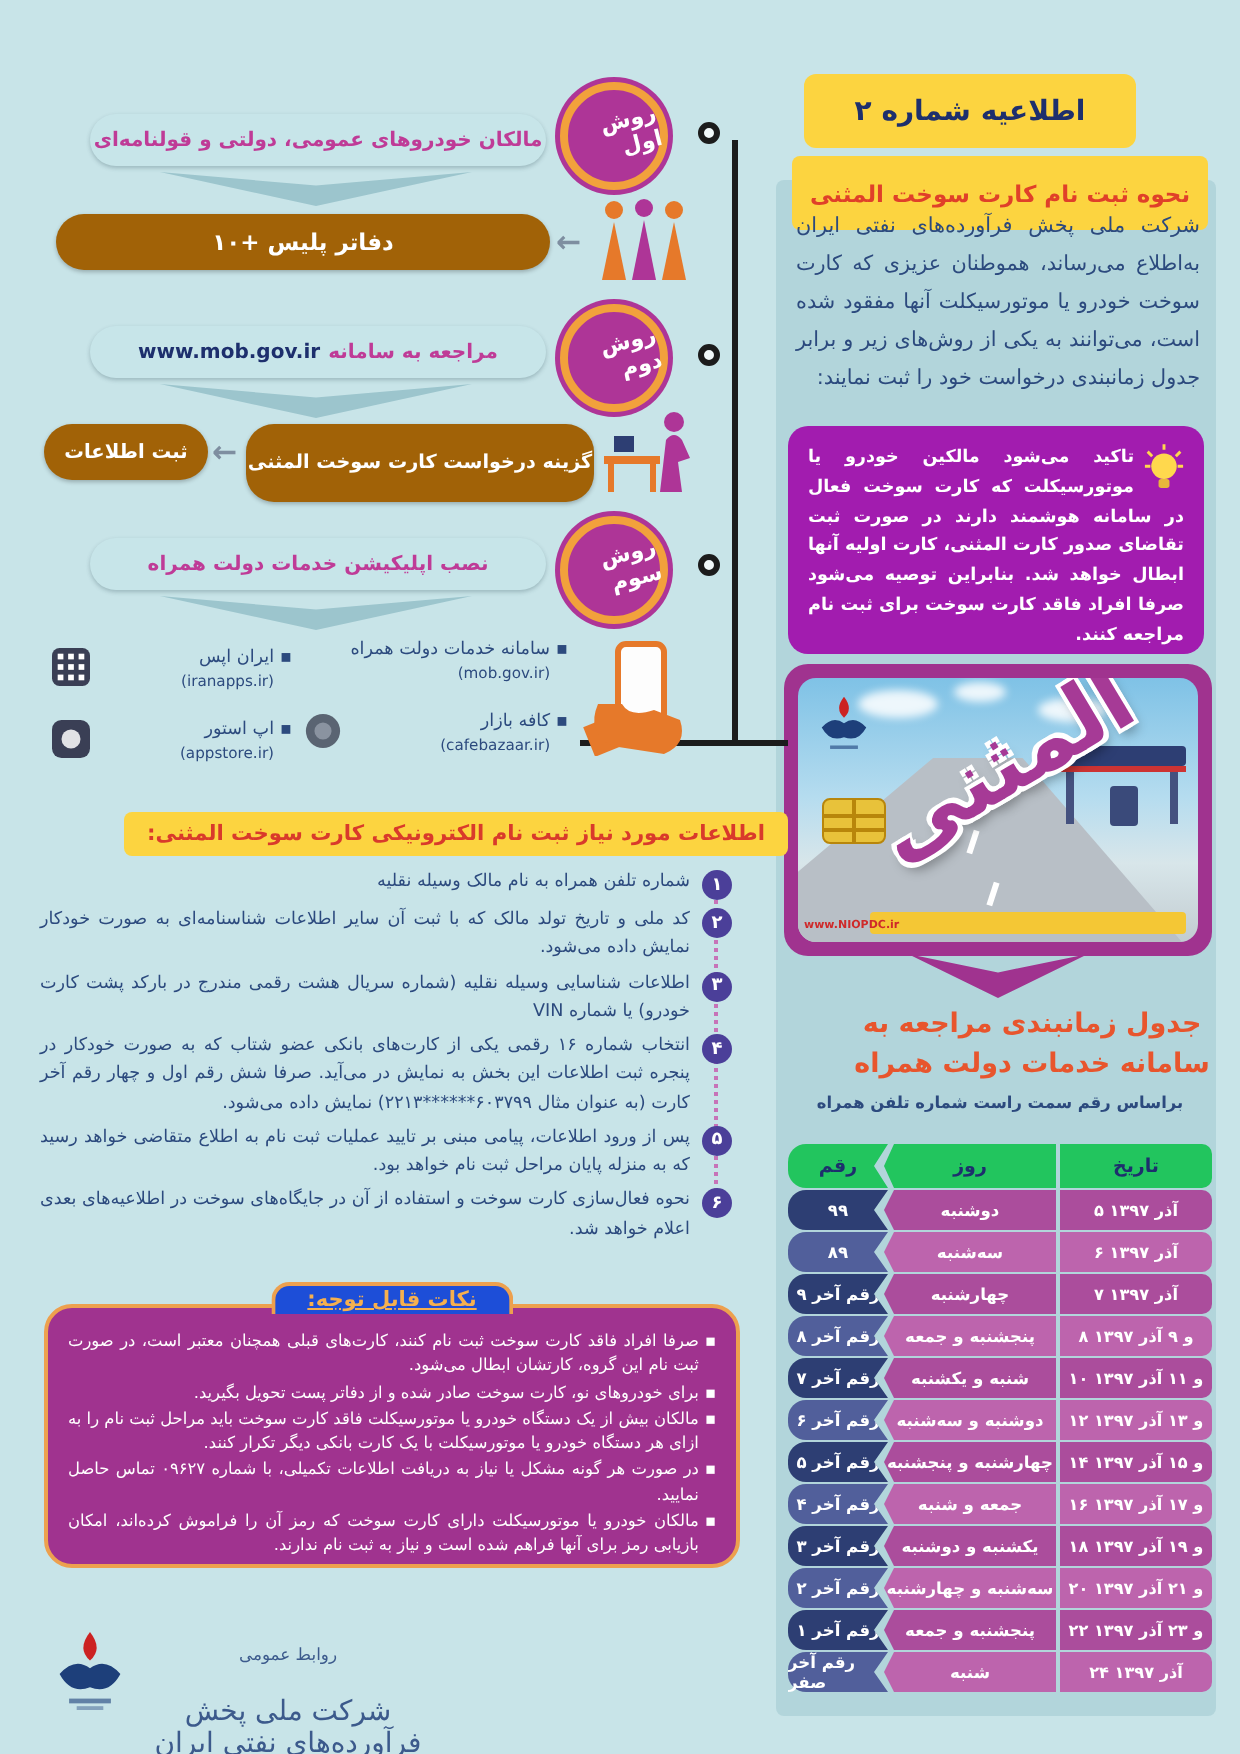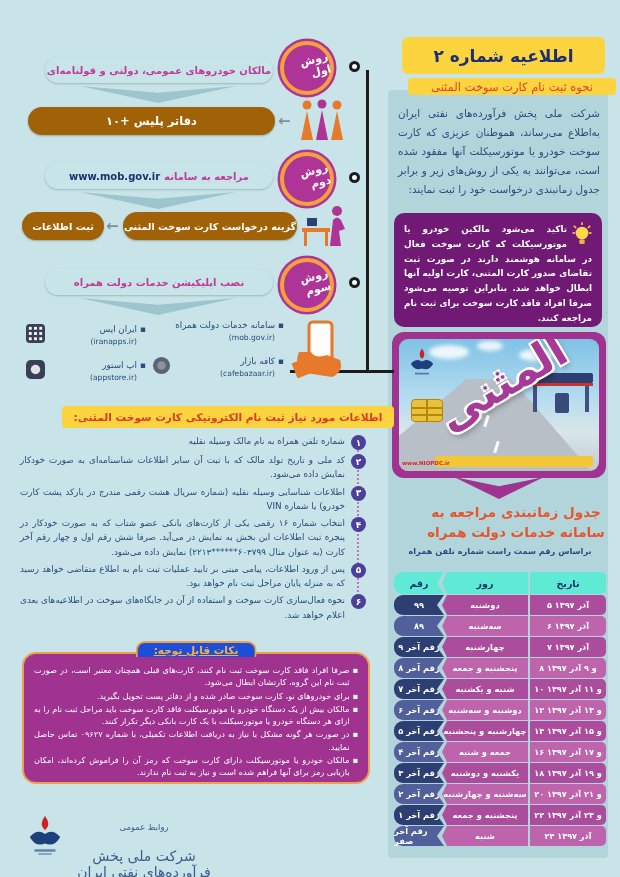--- a/index.html
+++ b/index.html
@@ -3,27 +3,27 @@
 <meta charset="utf-8">
 <style>
   html,body{margin:0;padding:0;background:#e9eef0;}
   #page{position:relative;width:620px;height:877px;background:#c8e4e8;overflow:hidden;
         font-family:"DejaVu Sans",sans-serif;direction:rtl;}
   #page *{box-sizing:border-box;}
   .abs{position:absolute;}
 
   
   .rpanel{left:388px;top:90px;width:220px;height:768px;background:#b2d5db;border-radius:4px;}
-  .title-badge{left:402px;top:37px;width:203px;height:37px;background:#fcd440;border-radius:6px;
-    color:#1d2f6d;font-weight:bold;font-size:17px;display:flex;align-items:center;justify-content:center;}
-  .title-sub{left:408px;top:78px;width:208px;height:17px;background:#fcd440;border-radius:4px;
-    color:#e04029;font-weight:normal;font-size:11.5px;display:flex;align-items:center;justify-content:center;}
+  .title-badge{left:402px;top:37px;width:166px;height:37px;background:#fcd440;border-radius:6px;
+    color:#1d2f6d;font-weight:bold;font-size:14px;display:flex;align-items:center;justify-content:center;}
+  .title-sub{left:396px;top:78px;width:208px;height:37px;background:#fcd440;border-radius:4px;
+    color:#e04029;font-weight:bold;font-size:11.5px;display:flex;align-items:center;justify-content:center;}
   .intro{left:398px;top:104px;width:202px;color:#2c4a7e;font-size:10.4px;line-height:1.82;
     text-align:justify;text-align-last:right;margin:0;}
-  .warning{left:394px;top:213px;width:208px;height:114px;background:#701a75;border-radius:10px;
+  .warning{left:394px;top:213px;width:208px;height:114px;background:#a21caf;border-radius:10px;
     padding:9px 10px;color:#fff;font-size:8.8px;font-weight:bold;line-height:1.68;
     text-align:justify;text-align-last:right;overflow:hidden;}
   .warning svg{float:right;margin:0 0 2px 5px;}
 
   .card-frame{left:392px;top:332px;width:214px;height:146px;background:#a0338f;border-radius:12px;padding:7px;}
   .card{position:relative;width:100%;height:100%;border-radius:9px;overflow:hidden;
     background:linear-gradient(180deg,#7fc2e6 0%,#b5dcef 45%,#d8e6ea 70%,#c2ccd1 100%);}
   .cloud{position:absolute;background:#fff;border-radius:50%;filter:blur(2px);opacity:.85;}
   .road{position:absolute;left:0;bottom:0;width:100%;height:70%;background:#b8bfc6;
     clip-path:polygon(34% 0,56% 0,96% 100%,0 100%,0 62%);}
@@ -48,21 +48,21 @@
   .sch-sub{left:394px;top:546px;width:212px;text-align:center;color:#2c4a7e;font-size:8.2px;font-weight:bold;}
 
   .table{left:394px;top:572px;width:212px;}
   .trow{display:flex;direction:ltr;margin-bottom:1px;}
   .c{color:#fff;font-weight:bold;font-size:8.3px;height:20px;display:flex;align-items:center;justify-content:center;}
   .c.digit{width:50px;margin-right:2px;border-radius:9px 0 0 9px;
     clip-path:polygon(0 0,100% 0,calc(100% - 7px) 50%,100% 100%,0 100%);}
   .c.day{width:86px;margin-left:-4px;margin-right:2px;
     clip-path:polygon(5px 0,100% 0,100% 100%,5px 100%,0 50%);}
   .c.date{width:76px;border-radius:0 5px 5px 0;font-size:8.1px;}
-  .trow.head .c{height:22px;background:#5eead4;color:#1d2f6d;font-size:9.5px;text-align:right;}
+  .trow.head .c{height:22px;background:#22c55e;color:#1d2f6d;font-size:9.5px;text-align:right;}
   .trow.odd .c.digit{background:#2d3e73;}
   .trow.odd .c.day,.trow.odd .c.date{background:#ab4d9c;}
   .trow.even .c.digit{background:#515f9b;}
   .trow.even .c.day,.trow.even .c.date{background:#bd64ad;}
 
   
   .badge{width:54px;height:54px;border-radius:50%;background:#ae3597;border:4px solid #f2a13c;
     box-shadow:0 0 0 2.5px #ae3597;display:flex;align-items:center;justify-content:center;}
   .badge span{color:#fff;font-weight:bold;font-size:11px;transform:rotate(-14deg);}
   .mbox{background:#c7e5e9;border-radius:13px;box-shadow:0 1px 2px rgba(50,80,90,.3);
@@ -273,21 +273,21 @@
   </svg>
 
   <div class="abs badge" style="left:280px;top:152px;">
     <span>روش دوم</span>
   </div>
   <div class="abs mbox" style="left:45px;top:163px;width:228px;height:26px;">
     <span>مراجعه به سامانه</span>
     <span class="url">www.mob.gov.ir</span>
   </div>
   <div class="abs darrow" style="left:80px;top:192px;width:156px;height:17px;"></div>
-  <div class="abs obox" style="left:123px;top:212px;width:174px;height:28px;font-size:9.6px;">
+  <div class="abs obox" style="left:123px;top:212px;width:174px;height:39px;font-size:9.6px;">
     <span>گزینه درخواست کارت سوخت المثنی</span>
   </div>
   <span class="abs arrow-glyph" style="left:106px;top:219px;"></span>
   <div class="abs obox" style="left:22px;top:212px;width:82px;height:28px;font-size:9.8px;">
     <span>ثبت اطلاعات</span>
   </div>
   <svg class="abs" style="left:300px;top:198px;" width="48" height="50" viewBox="0 0 48 50">
     <rect x="2" y="30" width="28" height="4" fill="#e6792a"></rect>
     <rect x="4" y="34" width="3" height="14" fill="#e6792a"></rect>
     <rect x="25" y="34" width="3" height="14" fill="#e6792a"></rect>

